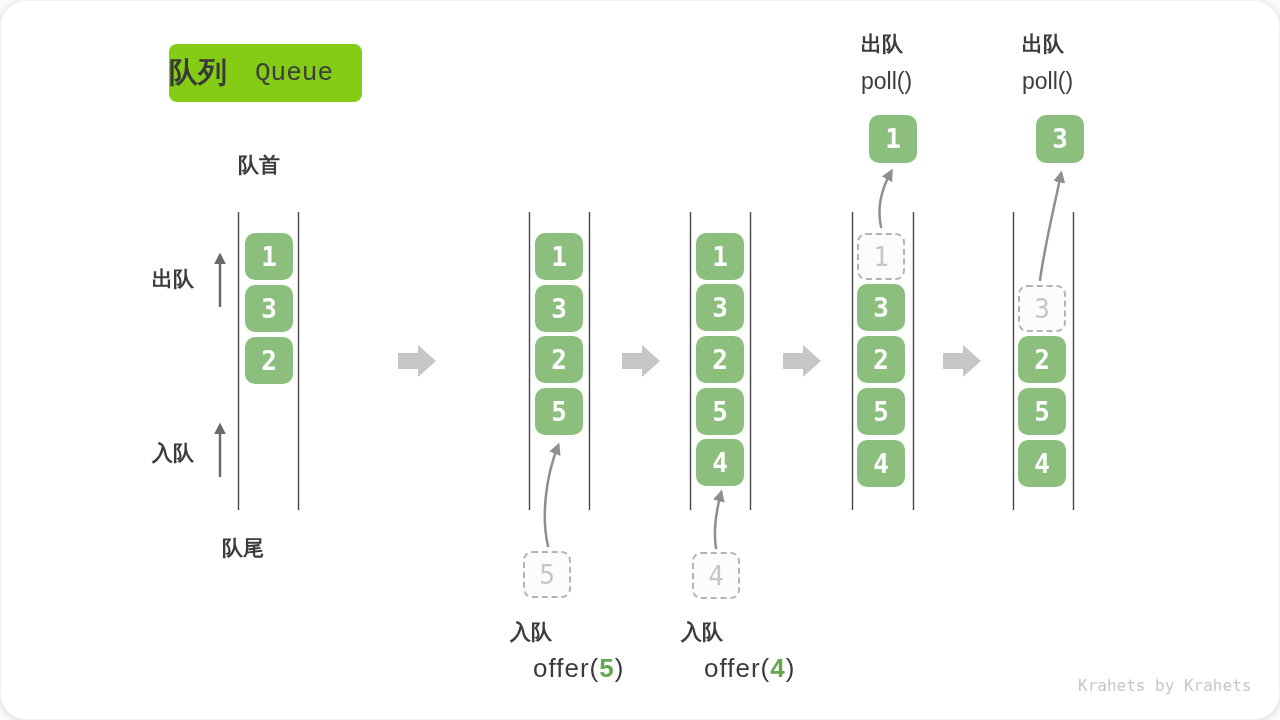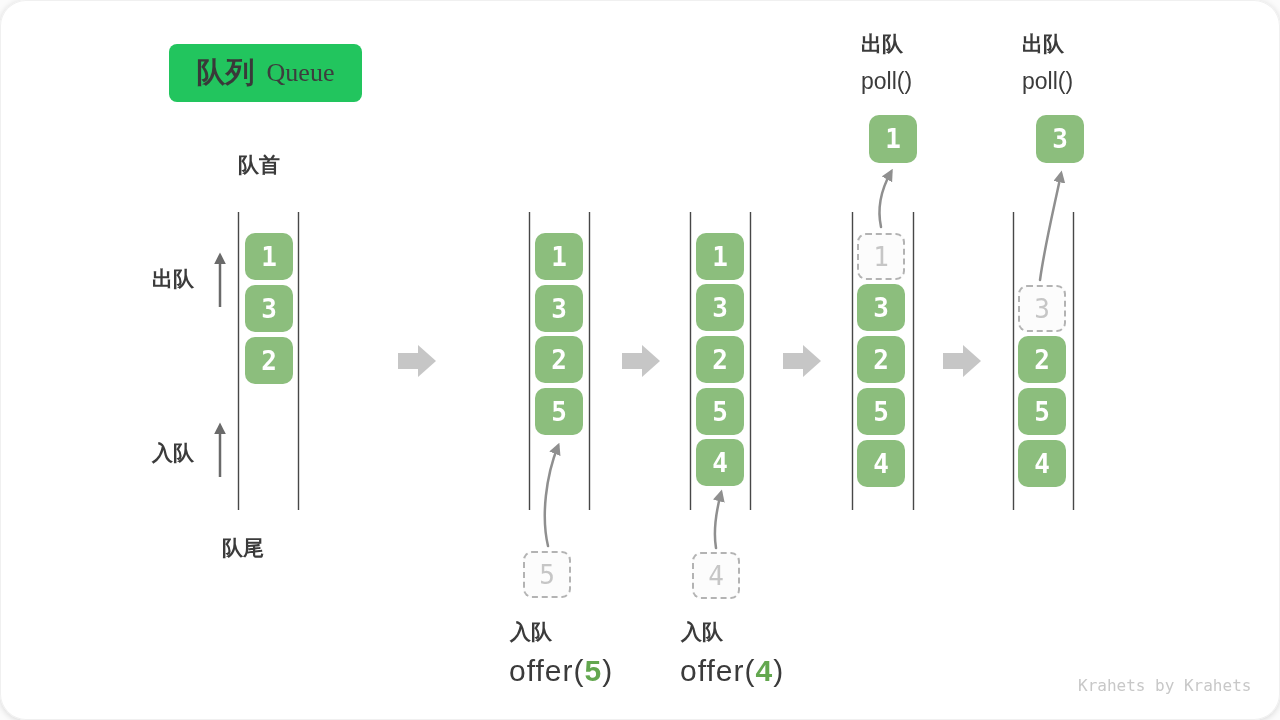--- a/index.html
+++ b/index.html
@@ -4,39 +4,39 @@
 <style>
   * { margin:0; padding:0; box-sizing:border-box; }
   html,body { width:1280px; height:720px; overflow:hidden; background:#fbfbfb;
               font-family:"Liberation Sans", sans-serif; }
   .canvas { position:absolute; left:0; top:0; width:1280px; height:720px;
             background:#ffffff; border-radius:26px; overflow:hidden;
             box-shadow:0 1px 6px rgba(0,0,0,.15), inset 0 0 0 1px #f0f0f0; }
   .overlay { position:absolute; left:0; top:0; }
 
   .badge { position:absolute; left:169px; top:44px; width:193px; height:58px;
-           background:#22c55e; border-radius:8px; display:flex; align-items:center;
-           justify-content:center; gap:12px; }
+           background:#84cc16; border-radius:8px; display:flex; align-items:center;
+           gap:28px; }
   .badge-zh { font-weight:bold; font-size:29px; color:#393939; }
-  .badge-en { font-family:Liberation Serif, serif; font-size:26px; color:#3d3d3d; }
+  .badge-en { font-family:Liberation Mono, monospace; font-size:26px; color:#3d3d3d; }
 
   .side-label { position:absolute; font-weight:bold; font-size:21px; color:#3b3b3b;
                 line-height:1.1; }
 
   .cell { position:absolute; width:48px; height:47px; border-radius:10px;
           background:#8CBE7D; color:#ffffff; display:flex; align-items:center;
           justify-content:center; font-family:"DejaVu Sans Mono", monospace;
           font-size:26px; font-weight:bold; }
   .cell.dashed { background:#fcfcfc; border:2px dashed #b3b3b3; color:#c6c6c6;
                  font-weight:normal; border-radius:9px; }
 
   .op-zh  { position:absolute; font-weight:bold; font-size:21px; color:#3b3b3b; line-height:1.05; }
   .op-code { position:absolute; font-family:Liberation Sans, sans-serif; font-size:23px;
              color:#3b3b3b; line-height:1.05; white-space:nowrap; }
-  .op-code.big { font-size:30px; letter-spacing:1px; }
+  .op-code.big { font-size:26px; letter-spacing:1px;margin-left:24px; }
   .op-code .arg { color:#63A74F; font-weight:bold; }
 
   .credit { position:absolute; left:1078px; top:676px; font-family:"DejaVu Sans Mono", monospace;
             font-size:16px; color:#c8c8c8; }
 </style>
 </head>
 <body>
 
 <div class="canvas">
 

